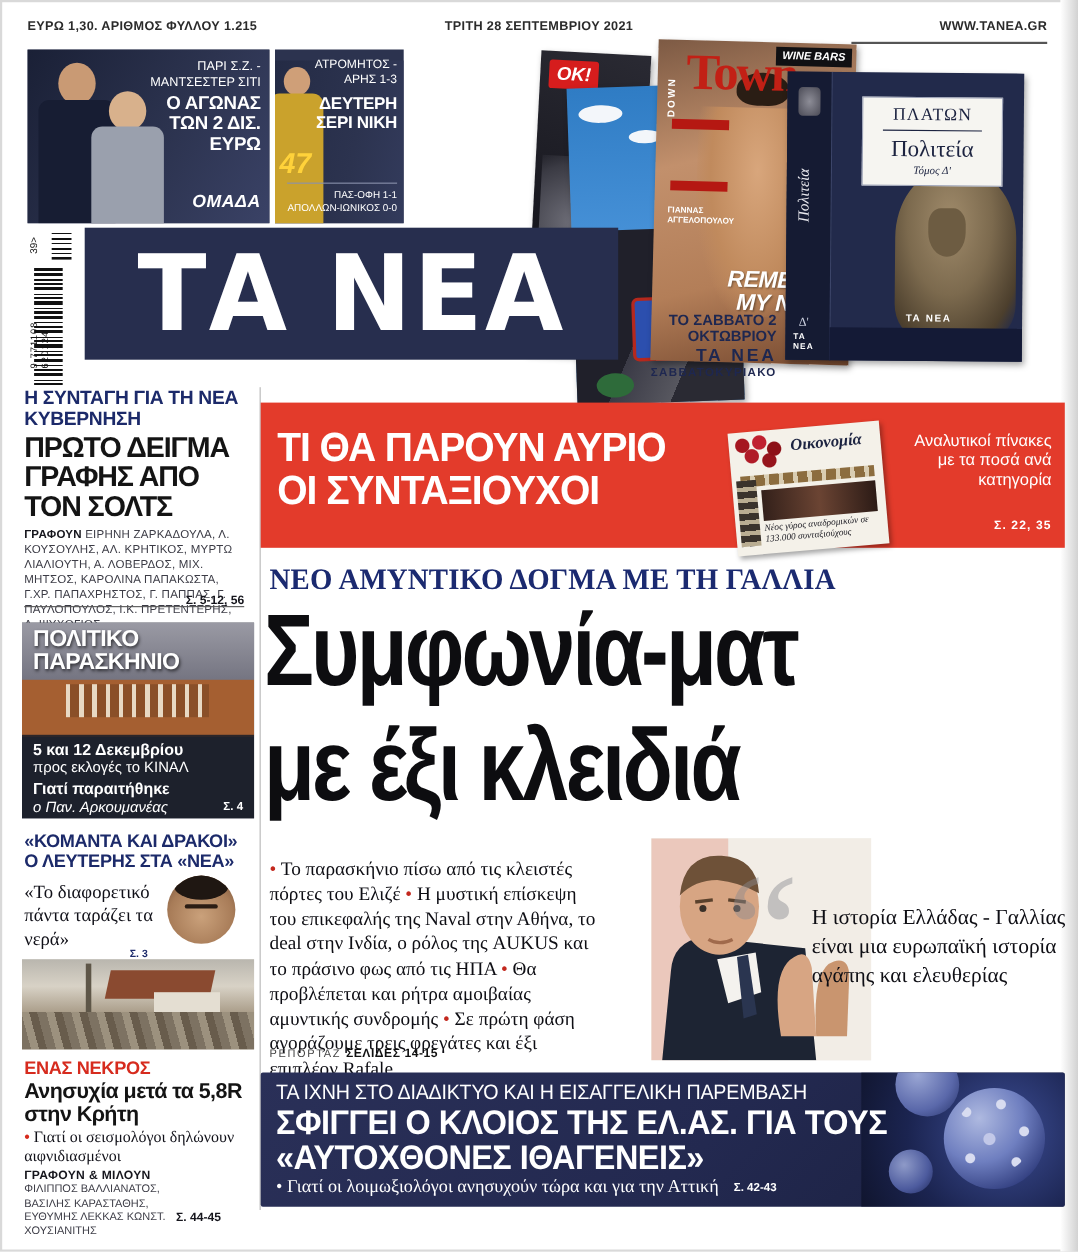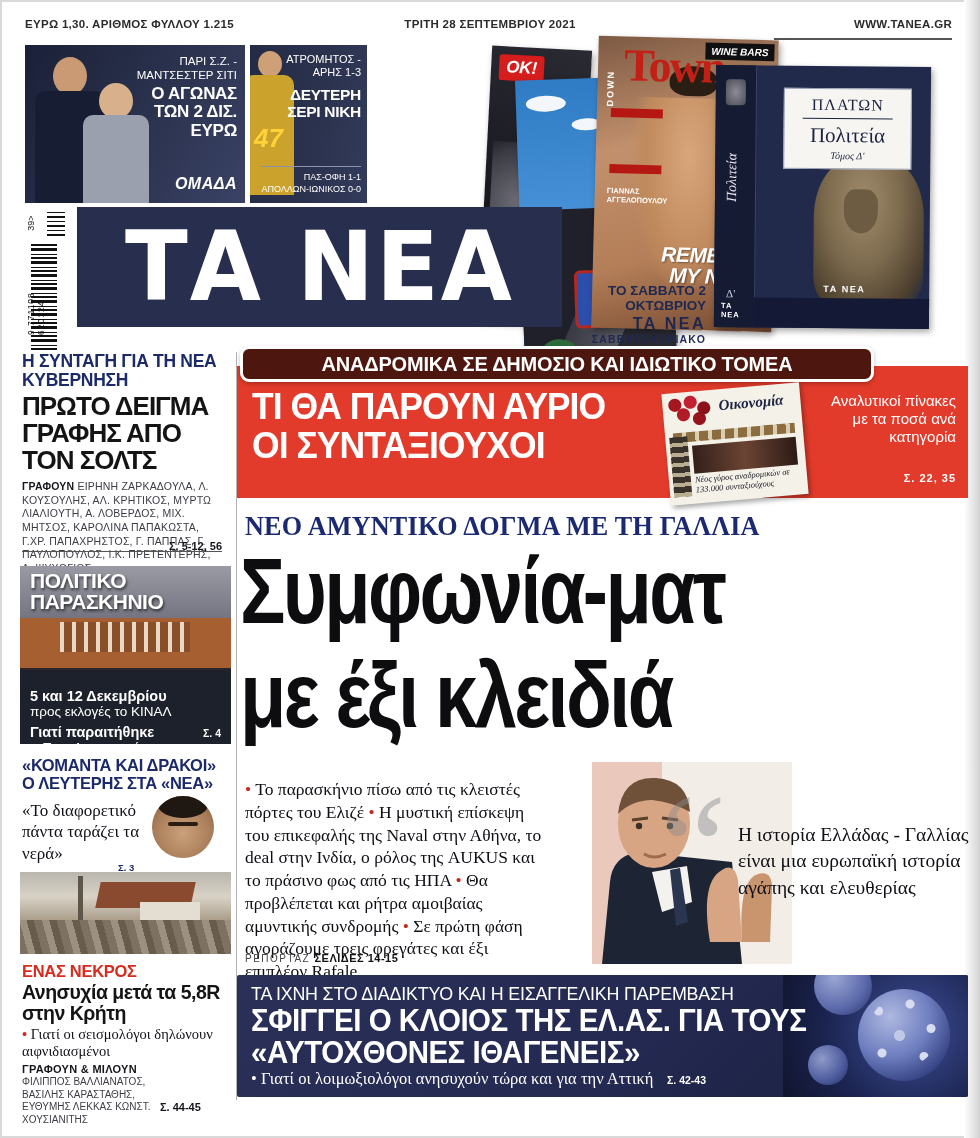--- a/index.html
+++ b/index.html
@@ -105,21 +105,21 @@
   .sb-pageline{left:22px;top:541px;width:200px;border-bottom:1px solid #555;height:10px;}
   .sb-pages{left:150px;top:540px;width:72px;text-align:right;font-weight:bold;font-size:11px;color:#15151c;}
 
   .paraskinio{left:20px;top:566px;width:211px;height:178px;background:#373d49;overflow:hidden;color:#fff;}
   .pk-sky{position:absolute;left:0;top:0;width:100%;height:60px;background:linear-gradient(180deg,#9a9aa4,#6f6f7c);}
   .pk-building{position:absolute;left:0;top:52px;width:100%;height:52px;background:#a55f31;}
   .pk-cols{position:absolute;left:40px;top:56px;width:130px;height:30px;
            background:repeating-linear-gradient(90deg,#e8d9c4 0 4px,#8a4f28 4px 12px);}
   .pk-title{position:absolute;left:10px;top:4px;font-weight:bold;font-size:21px;line-height:1.02;letter-spacing:-.5px;
             text-shadow:1px 2px 3px rgba(0,0,0,.65);}
-  .pk-body{position:absolute;left:0;bottom:0;width:100%;height:76px;background:rgba(26,30,40,.88);padding:20px 10px;box-sizing:border-box;}
+  .pk-body{position:absolute;left:0;bottom:0;width:100%;height:76px;background:rgba(26,30,40,.88);padding:6px 10px;box-sizing:border-box;}
   .pk-b1{font-weight:bold;font-size:14.5px;}
   .pk-r1{font-size:13.5px;margin-bottom:5px;}
   .pk-page{position:absolute;right:10px;bottom:5px;font-weight:bold;font-size:10.5px;}
 
   .lefteris-title{left:22px;top:756px;width:208px;color:#1c2a6a;font-weight:bold;font-size:16.5px;line-height:1.12;letter-spacing:-.3px;}
   .lefteris-quote{left:22px;top:800px;width:128px;font-family:"Liberation Serif",serif;font-size:17px;line-height:1.25;color:#101018;}
   .lefteris-page{left:118px;top:862px;font-weight:bold;font-size:9.5px;color:#1c2a6a;}
   .lefteris-photo{left:152px;top:796px;width:62px;height:62px;border-radius:50%;
         background:radial-gradient(circle at 50% 60%,#caa17b 0%,#a87c58 60%,#6d4a33 100%);overflow:hidden;}
   .lf-hair{position:absolute;left:6px;top:-4px;width:50px;height:26px;background:#1f1712;border-radius:50%;}
@@ -222,21 +222,21 @@
       <div class="sil-body" style="left:10px;top:46px;width:70px;height:112px;background:#171d33;"></div>
       <div class="sil-head" style="left:74px;top:38px;width:34px;height:36px;background:#d8b18c;"></div>
       <div class="sil-body" style="left:58px;top:70px;width:66px;height:88px;background:#9aa0ad;"></div>
     </div>
     <div class="abs p-kicker" style="right:8px;top:10px;width:132px;">ΠΑΡΙ Σ.Ζ. - ΜΑΝΤΣΕΣΤΕΡ ΣΙΤΙ</div>
     <div class="abs p-title" style="right:8px;top:40px;width:104px;">Ο ΑΓΩΝΑΣ ΤΩΝ 2 ΔΙΣ. ΕΥΡΩ</div>
     <div class="abs p-brand" style="right:8px;bottom:10px;">ΟΜΑΔΑ</div>
   </div>
 
   <div class="abs promo promo2">
-    <div class="photo-fill" style="background:linear-gradient(100deg,#242b45 0%,#2c334f 60%,#333b5c 100%);">
+    <div class="photo-fill" style="background:linear-gradient(100deg,#242b45 0%,#2c334f 60%,#333b5c 100%);margin-top:10px;">
       <div class="sil-head" style="left:8px;top:6px;width:24px;height:26px;background:#cf9f78;"></div>
       <div class="sil-body" style="left:-6px;top:30px;width:50px;height:120px;background:#caa22c;"></div>
       <div class="num47">47</div>
     </div>
     <div class="abs p-kicker" style="right:6px;top:8px;width:86px;font-size:11px;">ΑΤΡΟΜΗΤΟΣ - ΑΡΗΣ 1-3</div>
     <div class="abs p-title" style="right:6px;top:42px;width:80px;font-size:15.5px;">ΔΕΥΤΕΡΗ ΣΕΡΙ ΝΙΚΗ</div>
     <div class="abs p-divider" style="right:6px;bottom:36px;"></div>
     <div class="abs p-small" style="right:6px;bottom:8px;width:108px;">
       <div>ΠΑΣ-ΟΦΗ 1-1</div>
       <div>ΑΠΟΛΛΩΝ-ΙΩΝΙΚΟΣ 0-0</div>
@@ -343,21 +343,20 @@
   </div>
 
   <div class="abs crete-label">ΕΝΑΣ ΝΕΚΡΟΣ</div>
   <div class="abs crete-headline">Ανησυχία μετά τα 5,8R στην Κρήτη</div>
   <div class="abs crete-bullet">Γιατί οι σεισμολόγοι δηλώνουν αιφνιδιασμένοι</div>
   <div class="abs crete-byline-label">ΓΡΑΦΟΥΝ &amp; ΜΙΛΟΥΝ</div>
   <div class="abs crete-names">ΦΙΛΙΠΠΟΣ ΒΑΛΛΙΑΝΑΤΟΣ, ΒΑΣΙΛΗΣ ΚΑΡΑΣΤΑΘΗΣ, ΕΥΘΥΜΗΣ ΛΕΚΚΑΣ ΚΩΝΣΤ. ΧΟΥΣΙΑΝΙΤΗΣ</div>
   <div class="abs crete-pages">Σ. 44-45</div>
 
   <div class="abs red-box"></div>
-  <div class="abs maroon-pill">ΑΝΑΔΡΟΜΙΚΑ ΣΕ ΔΗΜΟΣΙΟ ΚΑΙ ΙΔΙΩΤΙΚΟ ΤΟΜΕΑ</div>
   <div class="abs pension-headline">
     <div>ΤΙ ΘΑ ΠΑΡΟΥΝ ΑΥΡΙΟ</div>
     <div>ΟΙ ΣΥΝΤΑΞΙΟΥΧΟΙ</div>
   </div>
   <div class="abs econ-card">
     <div class="econ-grapes"></div>
     <div class="econ-title">Οικονομία</div>
     <div class="econ-rows"></div>
     <div class="econ-side"></div>
     <div class="econ-photo"></div>

